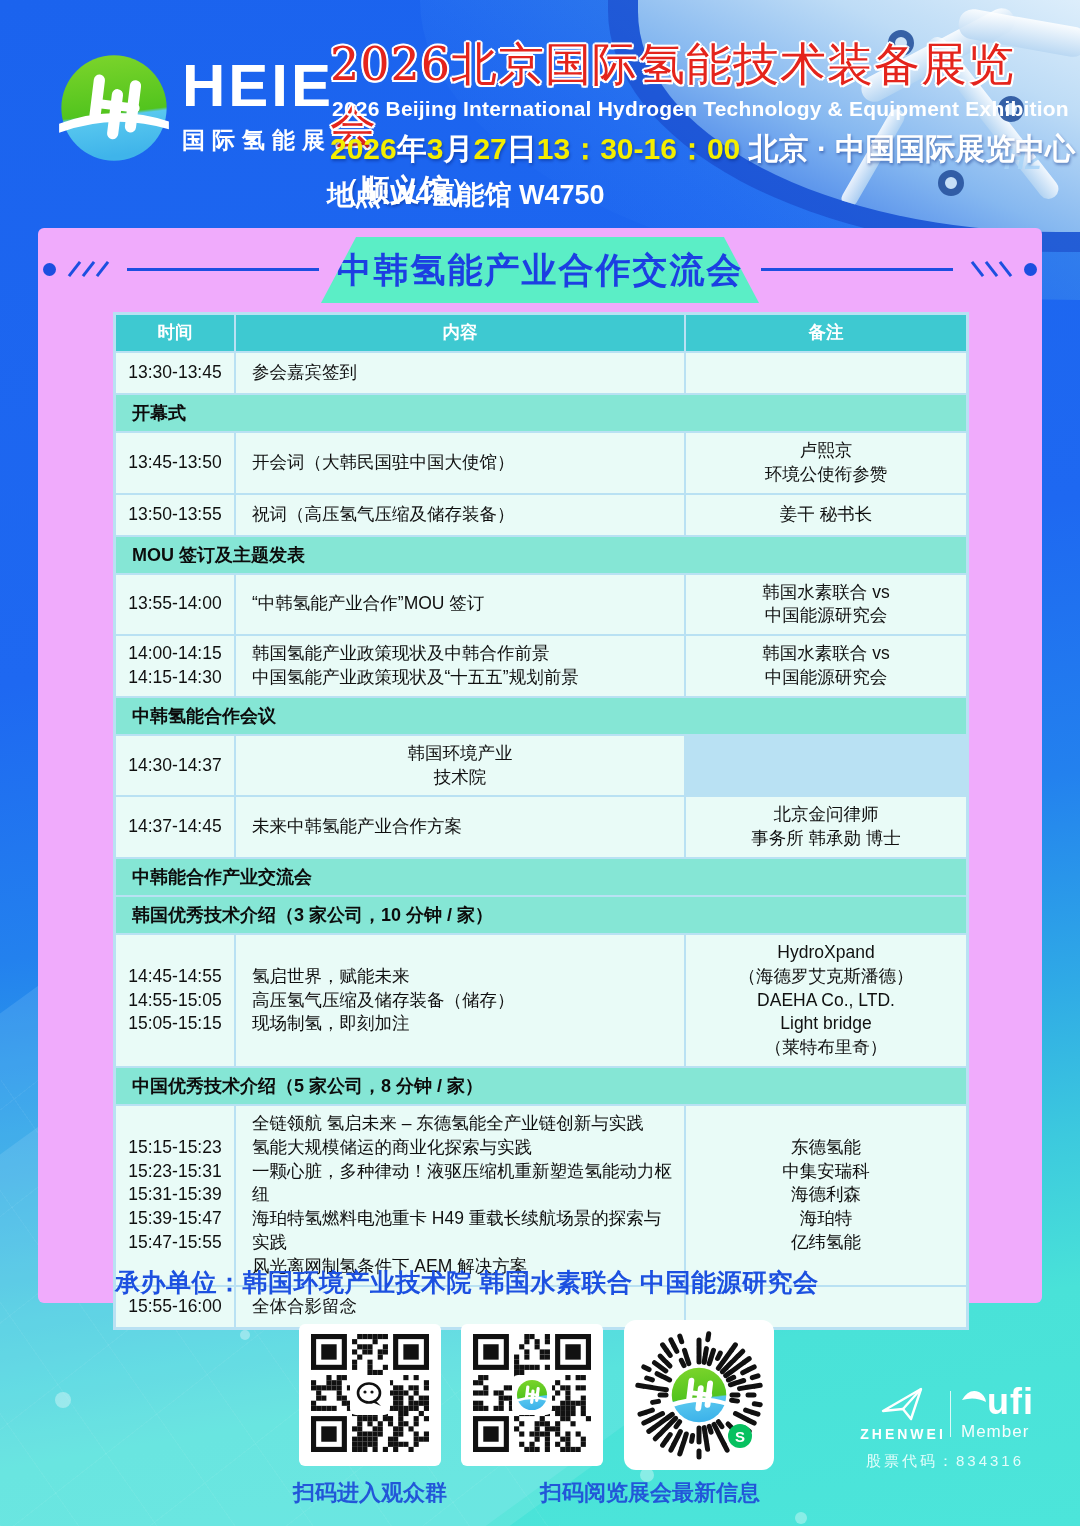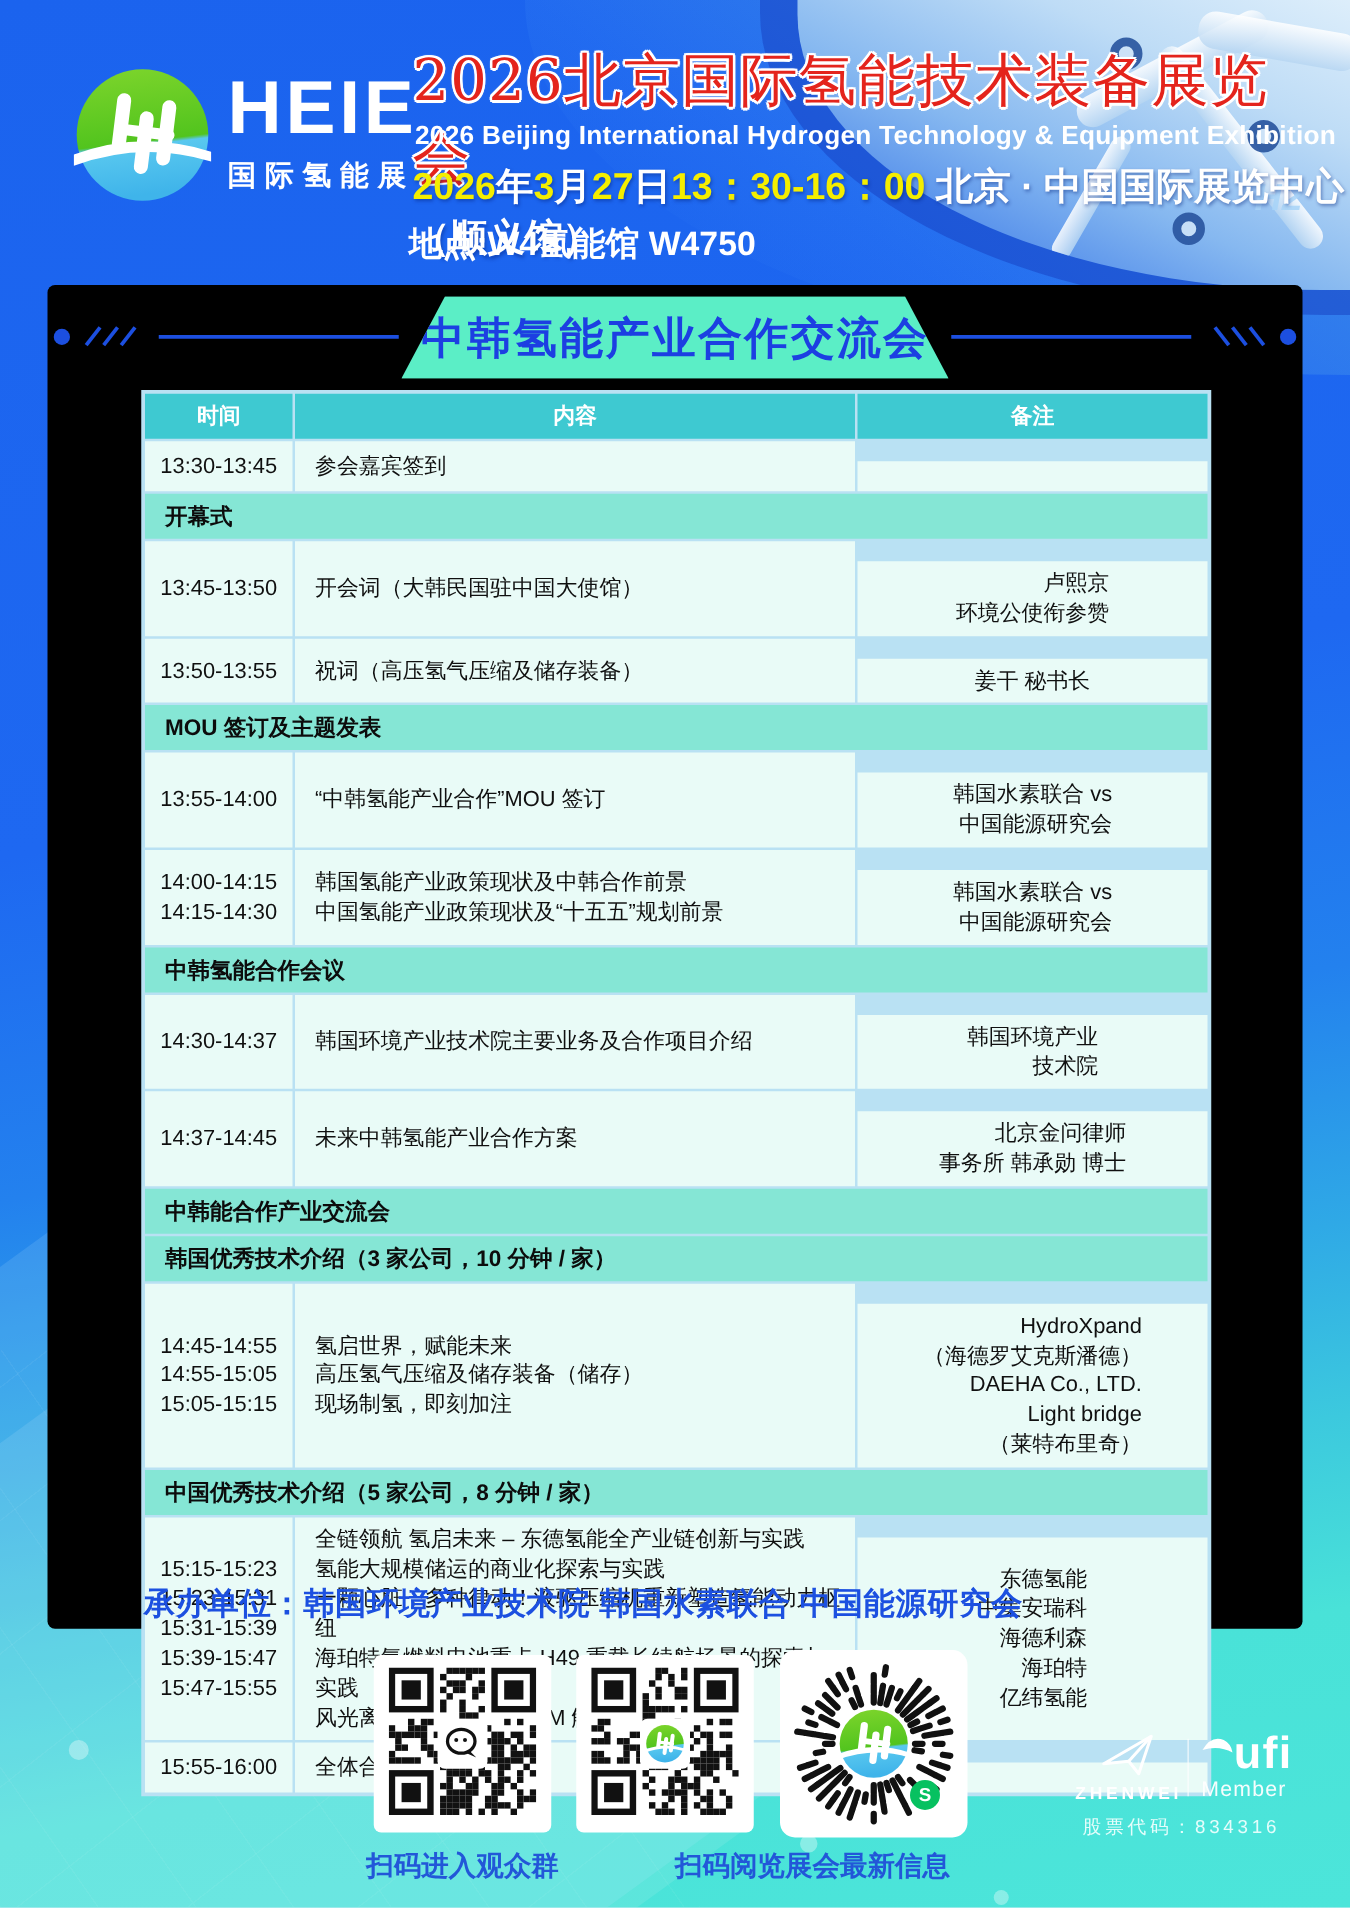--- a/index.html
+++ b/index.html
@@ -37,21 +37,21 @@
   .logo-text .heie{font-size:60px;font-weight:700;letter-spacing:3px;line-height:1;}
   .logo-text .sub{font-size:23px;font-weight:700;letter-spacing:7px;margin-top:9px;}
   .title-cn{position:absolute;left:330px;top:34px;width:700px;font-family:"DejaVu Serif","Liberation Serif",serif;
     font-size:46px;font-weight:400;letter-spacing:1px;color:#e4241c;
     text-shadow:2px 0 0 #fff,-2px 0 0 #fff,0 2px 0 #fff,0 -2px 0 #fff,1.5px 1.5px 0 #fff,-1.5px -1.5px 0 #fff,1.5px -1.5px 0 #fff,-1.5px 1.5px 0 #fff,0 0 3px #fff;}
   .title-en{position:absolute;left:332px;top:97px;font-size:21px;font-weight:700;color:#fff;letter-spacing:.2px;}
   .dateline{position:absolute;left:330px;top:129px;font-size:30px;font-weight:700;color:#fff;text-shadow:1px 2px 3px rgba(0,30,120,.45);}
   .dateline .yl{color:#f4ee00;}
   .locline{position:absolute;left:327px;top:177px;font-size:27px;font-weight:700;color:#fff;}
   
-  .card{position:absolute;left:38px;top:228px;width:1004px;height:1075px;background:#000000;border-radius:6px;}
+  .card{position:absolute;left:38px;top:228px;width:1004px;height:1075px;background:#f0abfc;border-radius:6px;}
   .banner{position:absolute;left:50%;transform:translateX(-50%);top:9px;width:438px;height:66px;
     background:#5beec6;clip-path:polygon(8% 0,92% 0,100% 100%,0 100%);
     display:flex;align-items:center;justify-content:center;
     font-size:35px;font-weight:800;letter-spacing:2px;color:#1c3fe2;}
   .deco{position:absolute;top:32px;width:290px;height:22px;}
   .deco .dot{position:absolute;width:13px;height:13px;border-radius:50%;background:#1c4fe0;top:3px;}
   .deco .s{position:absolute;width:3px;height:18px;background:#1c4fe0;top:0;}
   .deco .ln{position:absolute;top:8px;height:3px;width:192px;background:#1c4fe0;}
   .deco.left{left:5px;} .deco.left .dot{left:0;}
   .deco.left .s{transform:rotate(38deg);} .deco.left .s1{left:30px;} .deco.left .s2{left:44px;} .deco.left .s3{left:58px;}
@@ -62,21 +62,21 @@
   
   .table{position:absolute;left:75px;top:84px;width:856px;background:#b9e1f3;padding:3px;
     display:flex;flex-direction:column;gap:2px;}
   .trow{display:grid;grid-template-columns:118px 448px 280px;gap:2px;}
   .trow.item{min-height:40px;}
   .trow.head .cell{background:#3ec9d1;color:#fff;font-weight:700;justify-content:center;text-align:center;min-height:36px;}
   .cell{background:#e9fbf7;color:#101010;font-size:17.5px;line-height:1.36;padding:6px 8px;
     white-space:pre-line;display:flex;align-items:center;}
   .cell.time{justify-content:center;text-align:center;}
   .cell.content{padding-left:16px;text-align:left;}
-  .cell.note{justify-content:center;text-align:right;margin-top:16px;}
+  .cell.note{justify-content:center;text-align:center;}
   .sec-cell{background:#85e6d5;font-weight:700;padding:6px 16px;min-height:33px;display:flex;align-items:center;
     font-size:18px;color:#0c0c0c;}
   .organizer{position:absolute;left:77px;top:1038px;font-size:25px;font-weight:700;color:#1c50e0;letter-spacing:.5px;}
   
   .qr-card{position:absolute;background:#fff;border-radius:6px;display:flex;align-items:center;justify-content:center;}
   .qr1{left:299px;top:1324px;width:142px;height:142px;}
   .qr2{left:461px;top:1324px;width:142px;height:142px;}
   .qr3{left:624px;top:1320px;width:150px;height:150px;border-radius:12px;}
   .qr-center{position:absolute;width:40px;height:40px;background:#fff;border-radius:6px;display:flex;align-items:center;justify-content:center;}
   .qr-caption{position:absolute;font-size:22px;font-weight:700;color:#2257d8;text-align:center;}
@@ -200,21 +200,20 @@
           <div class="cell time">14:00-14:15
 14:15-14:30</div>
           <div class="cell content">韩国氢能产业政策现状及中韩合作前景
 中国氢能产业政策现状及“十五五”规划前景</div>
           <div class="cell note">韩国水素联合 vs
 中国能源研究会</div>
         </div><div class="trow sec">
           <div class="sec-cell" style="grid-column: 1 / -1;">中韩氢能合作会议</div>
         </div><div class="trow item">
           <div class="cell time">14:30-14:37</div>
-          <div class="cell content">韩国环境产业技术院主要业务及合作项目介绍</div>
           <div class="cell note">韩国环境产业
 技术院</div>
         </div><div class="trow item">
           <div class="cell time">14:37-14:45</div>
           <div class="cell content">未来中韩氢能产业合作方案</div>
           <div class="cell note">北京金问律师
 事务所 韩承勋 博士</div>
         </div><div class="trow sec">
           <div class="sec-cell" style="grid-column: 1 / -1;">中韩能合作产业交流会</div>
         </div><div class="trow sec">

